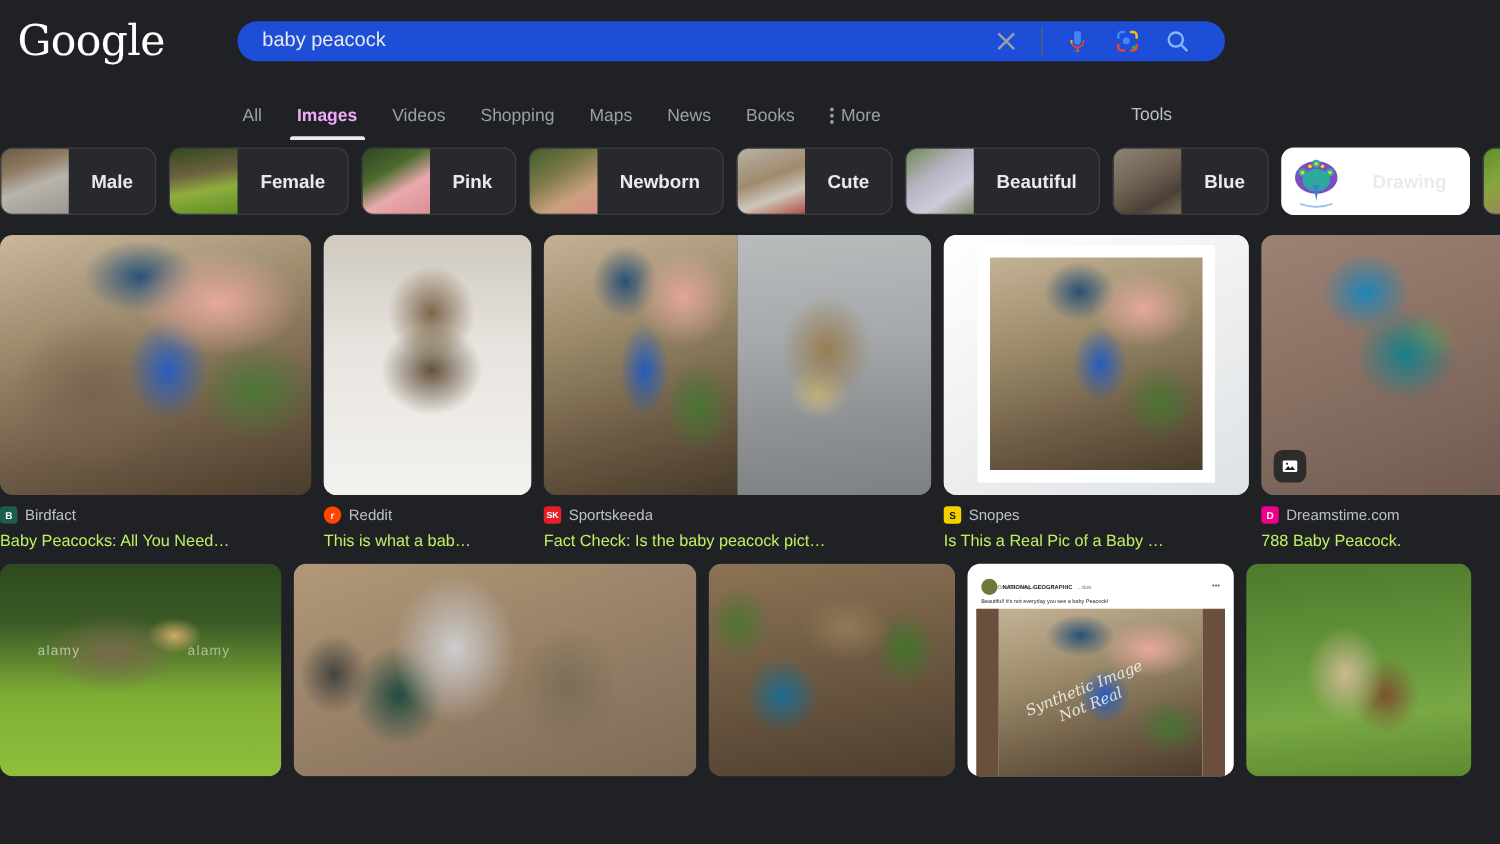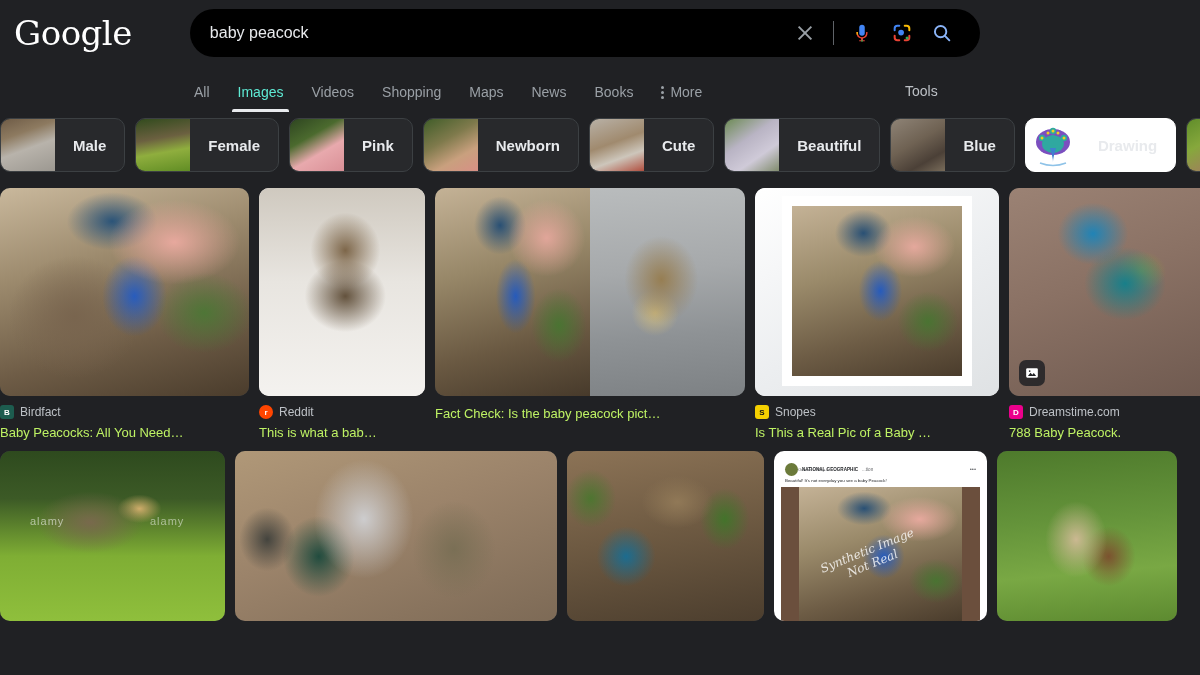--- a/index.html
+++ b/index.html
@@ -33,22 +33,22 @@
     font-weight: 400;
     user-select: none;
     padding-left: 4px;
     padding-right: 4px;
   }
 
   .searchbar {
     position: relative;
     margin-left: 54px;
     width: 790px;
-    height: 48px;
-    background: #000000;
+    height: 32px;
+    background: #1d4ed8;
     border-radius: 24px;
     display: flex;
     align-items: center;
   }
   .search-input {
     flex: 1;
     background: transparent;
     border: none;
     outline: none;
     color: #e8eaed;
@@ -106,22 +106,22 @@
     padding: 0 14px 13px 14px;
     cursor: pointer;
     white-space: nowrap;
     position: relative;
     line-height: 14px;
     display: flex;
     align-items: flex-end;
     gap: 6px;
   }
   .nav-item.active {
-    color: #5eead4;
-    font-weight: normal;
+    color: #f0abfc;
+    font-weight: bold;
   }
   .nav-item.active::after {
     content: "";
     position: absolute;
     left: 8px; right: 8px; bottom: 0;
     height: 3px;
     background: #e8eaed;
     border-radius: 2px 2px 0 0;
   }
   .kebab {
@@ -448,20 +448,26 @@
                radial-gradient(ellipse 24% 20% at 42% 18%, rgba(34,76,116,.95) 0%, rgba(34,76,116,0) 70%),
                radial-gradient(ellipse 20% 28% at 52% 52%, rgba(28,88,198,.9) 0%, rgba(28,88,198,0) 64%),
                linear-gradient(165deg,#c4b296 0%,#978768 38%,#6a5942 72%,#473a2b 100%);"></div>
         <div style="flex:1;
              background:
                radial-gradient(ellipse 34% 30% at 46% 44%, rgba(150,124,78,.95) 0%, rgba(150,124,78,0) 70%),
                radial-gradient(ellipse 22% 16% at 42% 60%, rgba(206,186,126,.9) 0%, rgba(206,186,126,0) 70%),
                linear-gradient(175deg,#b9bcbd 0%,#a6a9ab 40%,#8e9295 70%,#7d8184 100%);"></div>
       </div>
       <div class="meta">
+        <div class="source">
+          <span class="favicon" style="background:#e61e2a;font-size:7px;">
+            <span>SK</span>
+          </span>
+          <span class="source-name">Sportskeeda</span>
+        </div>
         <div class="title">Fact Check: Is the baby peacock pict…</div>
       </div>
     </div>
 
     <div class="card" style="width:244px;">
       <div class="thumb" style="width:244px;height:208px;background:#f3f3f3;">
         <div class="art" style="
              background:linear-gradient(150deg,#ffffff 0%,#eceef0 55%,#dfe2e4 100%);"></div>
         <div style="position:absolute;left:37px;top:18px;width:170px;height:170px;background:
                radial-gradient(ellipse 40% 30% at 72% 24%, rgba(234,170,160,.92) 0%, rgba(234,170,160,0) 60%),

